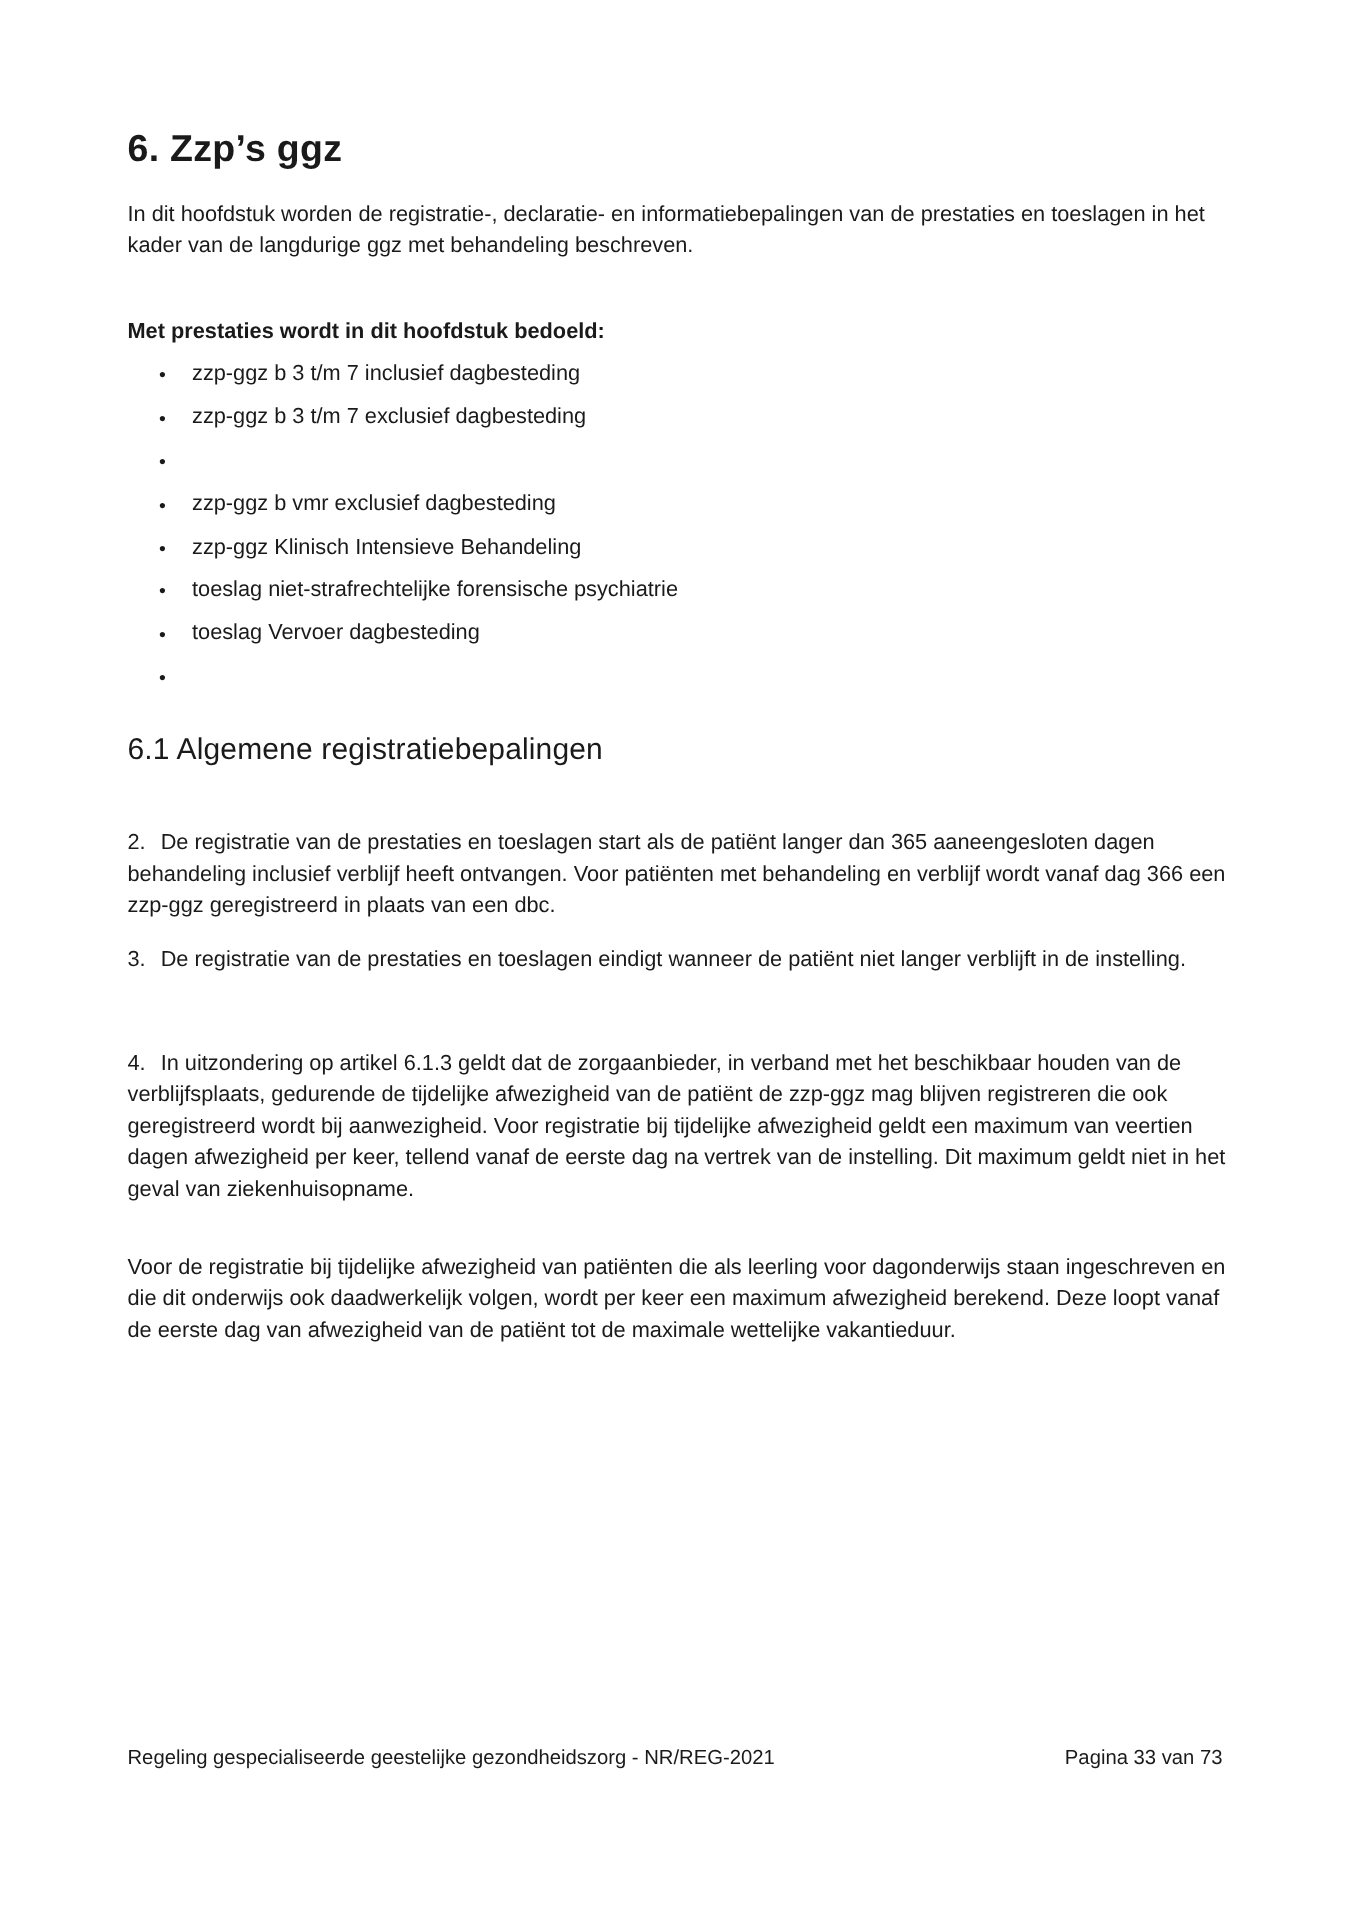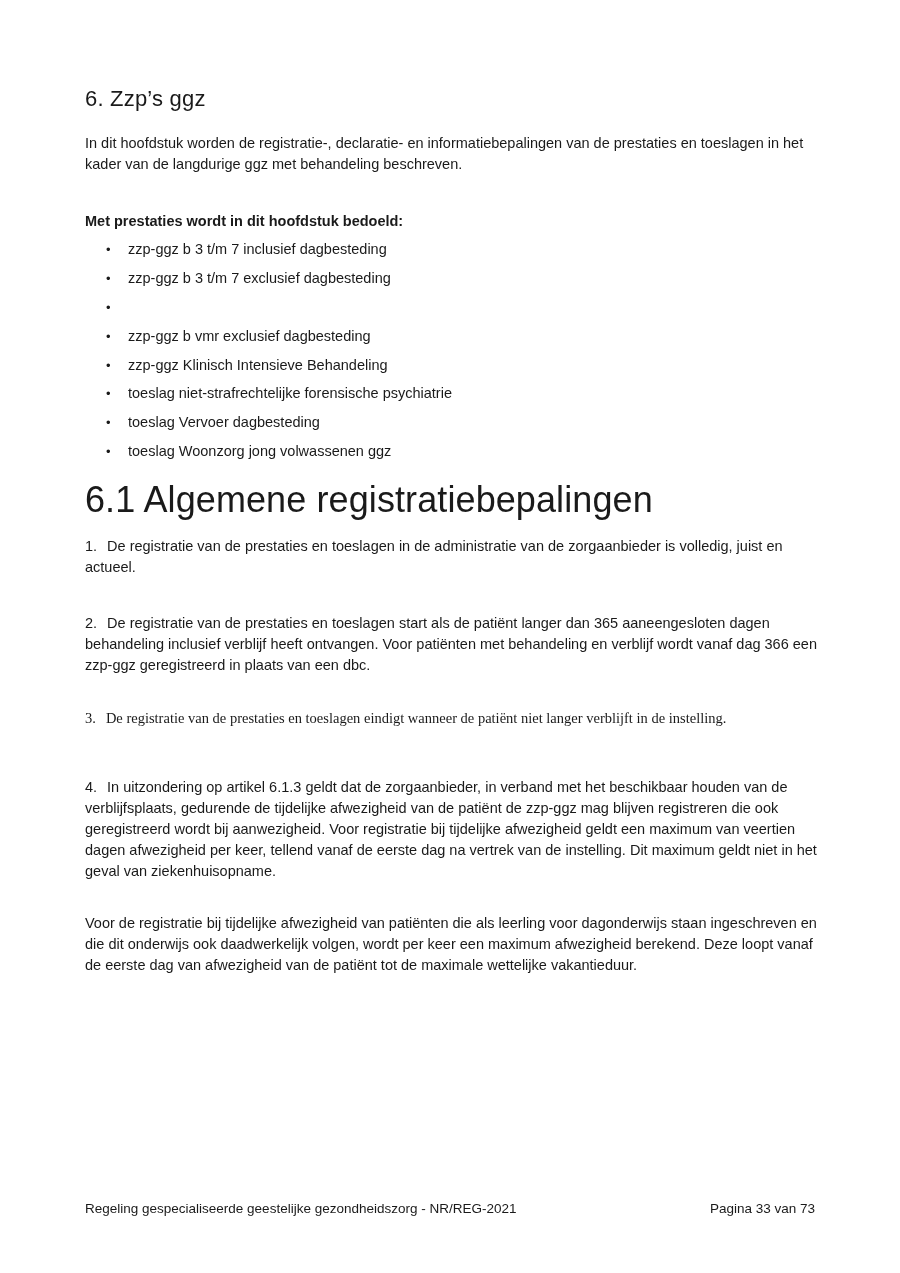--- a/index.html
+++ b/index.html
@@ -21,23 +21,23 @@
     background: #ffffff;
     overflow: hidden;
   }
   .content {
     box-sizing: border-box;
     padding: 84px 78px 0 85px;
     width: 900px;
   }
   .chapter-title {
     margin: 0;
-    font-size: 22px;
+    font-size: 25px;
     line-height: 30px;
-    font-weight: 400;
+    font-weight: 700;
     letter-spacing: 0.2px;
   }
   p {
     margin: 0;
     font-size: 14.5px;
     line-height: 21px;
   }
   .intro        { margin-top: 19px; }
   .lead-prestaties { margin-top: 36px; font-weight: bold; }
   .lead-toeslagen  { margin-top: 57px; }
@@ -57,36 +57,36 @@
   ul.bullets li:last-child { margin-bottom: 0; }
   .bullet-dot {
     display: inline-block;
     width: 22px;
     flex: 0 0 22px;
     font-size: 13px;
     line-height: 21px;
   }
   .section-title {
     margin: 21px 0 0 0;
-    font-size: 36px;
+    font-size: 20px;
     line-height: 34px;
     font-weight: 400;
     letter-spacing: 0.1px;
   }
   .article      { }
   .article .pnum { margin-right: 10px; }
   .article-1 { margin-top: 19px; }
   .article-2 { margin-top: 35px; }
-  .article-3 { margin-top: 32px; font-family: Liberation Serif, serif; }
+  .article-3 { margin-top: 15px; }
   .article-4 { margin-top: 48px; }
   .addendum-lead { margin-top: 33px; }
   .addendum-text { margin-top: 31px; }
   .page-footer {
     position: absolute;
-    top: 1200px;
+    top: 1163px;
     left: 85px;
     right: 85px;
     display: flex;
     justify-content: space-between;
     font-size: 13.5px;
     line-height: 18px;
     color: #1a1a1a;
   }
 </style>
 </head>
@@ -126,29 +126,25 @@
       <li>
         <span class="bullet-dot">•</span>
         <span>toeslag niet-strafrechtelijke forensische psychiatrie</span>
       </li>
       <li>
         <span class="bullet-dot">•</span>
         <span>toeslag Vervoer dagbesteding</span>
       </li>
       <li>
         <span class="bullet-dot">•</span>
-        <span>toeslag Woonzorg jong volwassenen ggz</span>
       </li>
     </ul>
 
     <h2 class="section-title">6.1 Algemene registratiebepalingen</h2>
 
-    <p class="article article-1">
-      <span class="pnum">1.</span><span>De registratie van de prestaties en toeslagen in de administratie van de zorgaanbieder is volledig, juist en actueel.</span>
-    </p>
 
     <p class="article article-2">
       <span class="pnum">2.</span><span>De registratie van de prestaties en toeslagen start als de patiënt langer dan 365 aaneengesloten dagen behandeling inclusief verblijf heeft ontvangen. Voor patiënten met behandeling en verblijf wordt vanaf dag 366 een zzp-ggz geregistreerd in plaats van een dbc.</span>
     </p>
 
     <p class="article article-3">
       <span class="pnum">3.</span><span>De registratie van de prestaties en toeslagen eindigt wanneer de patiënt niet langer verblijft in de instelling.</span>
     </p>
 
     <p class="article article-4">

